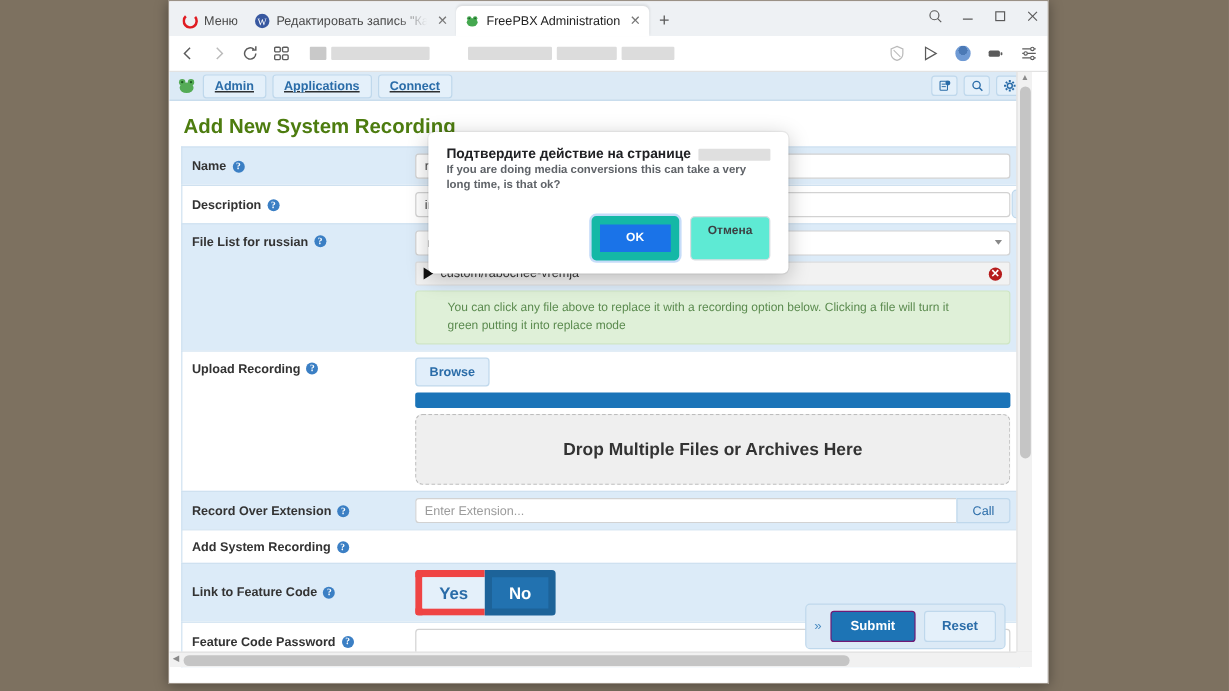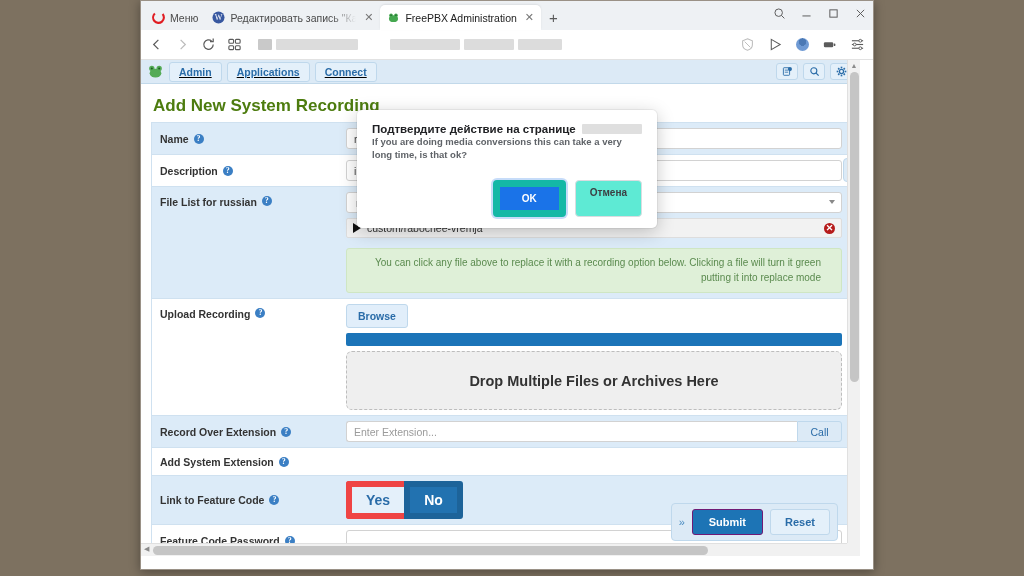--- a/index.html
+++ b/index.html
@@ -133,22 +133,22 @@
     width: 0; height: 0; border-top: 5px solid transparent; border-bottom: 5px solid transparent;
     border-left: 8px solid #111;
   }
   .delx {
     margin-left: auto; width: 11px; height: 11px; border-radius: 50%;
     background: #b61b1b; color: #fff; font-size: 9px; line-height: 11px;
     text-align: center; font-weight: bold;
   }
   .hint {
     background: #dff0d8; border: 1px solid #cfe6c3; border-radius: 3px;
-    color: #5a8a4e; font-size: 10px; text-align: right; padding: 7px 20px;
-    line-height: 1.45; margin-top: 6px;
+    color: #5a8a4e; font-size: 10px; text-align: left; padding: 7px 26px;
+    line-height: 1.45; margin-top: 0;
   }
 
   .browsebtn {
     align-self: flex-start; font-size: 10.5px; font-weight: bold; color: #2a6ca8;
     background: #e1eefa; border: 1px solid #bfd8ec; border-radius: 3px;
     padding: 5px 11px;
   }
   .progress { height: 13px; background: #1b74b8; border-radius: 2px; }
   .dropzone {
     height: 59px; background: #efefef; border: 1px dashed #bdbdbd; border-radius: 6px;
@@ -478,21 +478,21 @@
             <div class="ctl">
               <div class="inputgroup">
                 <div class="inp ph">Enter Extension...</div>
                 <span class="callbtn">Call</span>
               </div>
             </div>
           </div>
 
           <div class="row plain">
             <div class="lbl">
-              <span>Add System Extension</span>
+              <span>Add System Recording</span>
               <span class="help">?</span>
             </div>
           </div>
 
           <div class="row shade">
             <div class="lbl">
               <span>Link to Feature Code</span>
               <span class="help">?</span>
             </div>
             <div class="ctl">

